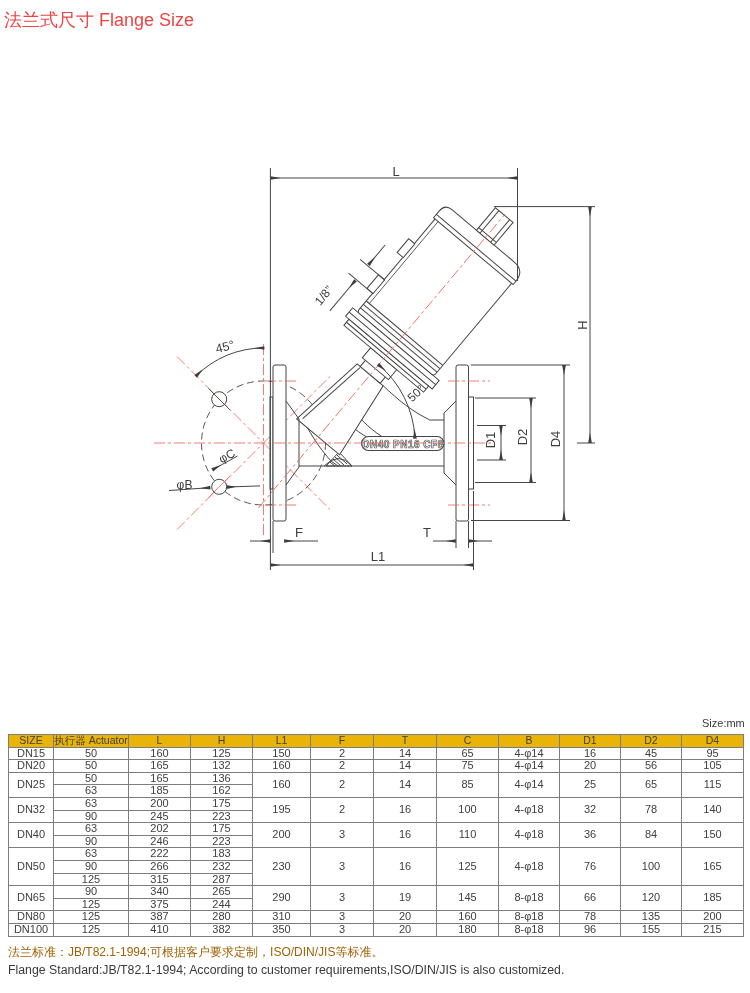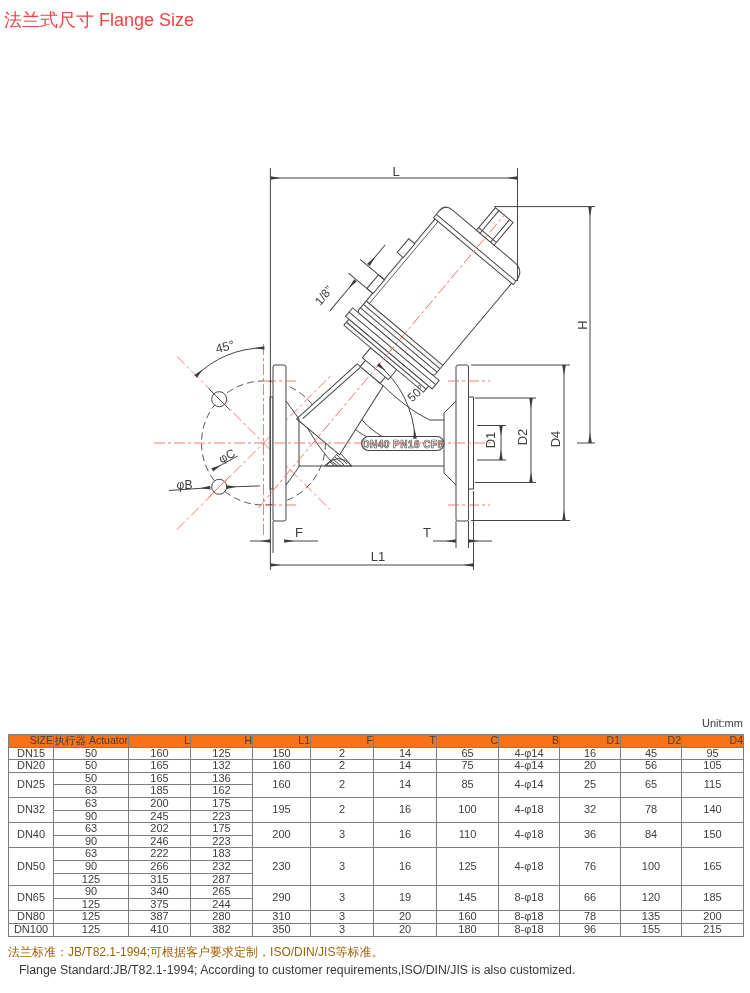--- a/index.html
+++ b/index.html
@@ -1,25 +1,25 @@
 <!DOCTYPE html>
 <html><head>
 <meta charset="utf-8">
 <style>
 html,body{margin:0;padding:0;background:#fff;}
 body{width:750px;height:993px;position:relative;font-family:"Liberation Sans",sans-serif;overflow:hidden;}
 #title{position:absolute;left:4px;top:8px;font-size:18px;color:#ef4444;}
 #unitmm{position:absolute;left:702px;top:717px;font-size:11px;color:#3a3a3a;}
 #ft1{position:absolute;left:8px;top:944px;font-size:12px;color:#a16207;}
-#ft2{position:absolute;left:19px;top:963px;font-size:12.3px;color:#3a3a3a;}
+#ft2{position:absolute;left:8px;top:963px;font-size:12.3px;color:#3a3a3a;}
 #tbl{position:absolute;left:8px;top:734px;}
 table{border-collapse:collapse;table-layout:fixed;width:735px;}
 td{border:1px solid #7d7d7d;font-size:11px;color:#404040;text-align:center;padding:0;height:11.6px;line-height:11.6px;overflow:hidden;white-space:nowrap;}
 tr{height:12.6px;}
-td.hd{background:#f97316;font-size:10.5px;text-align:right;}
+td.hd{background:#eab308;font-size:10.5px;}
 svg{position:absolute;left:0;top:0;}
 </style>
 </head>
 <body>
 
 <div id="title">法兰式尺寸 Flange Size</div>
 
 <svg width="750" height="730" viewBox="0 0 750 730">
 <defs>
 <marker id="ah" viewBox="0 0 12 5" refX="11" refY="2.5" markerWidth="12" markerHeight="4.4" orient="auto-start-reverse">
@@ -217,21 +217,21 @@
 <line x1="169" y1="490.5" x2="209.5" y2="487.7" marker-end="url(#ah)"></line>
 <line x1="260" y1="485.9" x2="227.5" y2="487" marker-end="url(#ah)"></line>
 <text x="184.5" y="489" font-size="12" fill="#3d3d3d" stroke="none" text-anchor="middle">φB</text>
 </g>
 
 <text x="323" y="300" font-size="12" fill="#3d3d3d" stroke="none" text-anchor="middle" transform="rotate(-50 323 295)">1/8”</text>
 
 </g>
 </svg>
 
-<div id="unitmm">Unit:mm</div>
+<div id="unitmm">Size:mm</div>
 
 <div id="tbl">
 <table>
 <colgroup>
         <col style="width:45px">
         <col style="width:75px">
         <col style="width:62px">
         <col style="width:62px">
         <col style="width:58px">
         <col style="width:63px">

